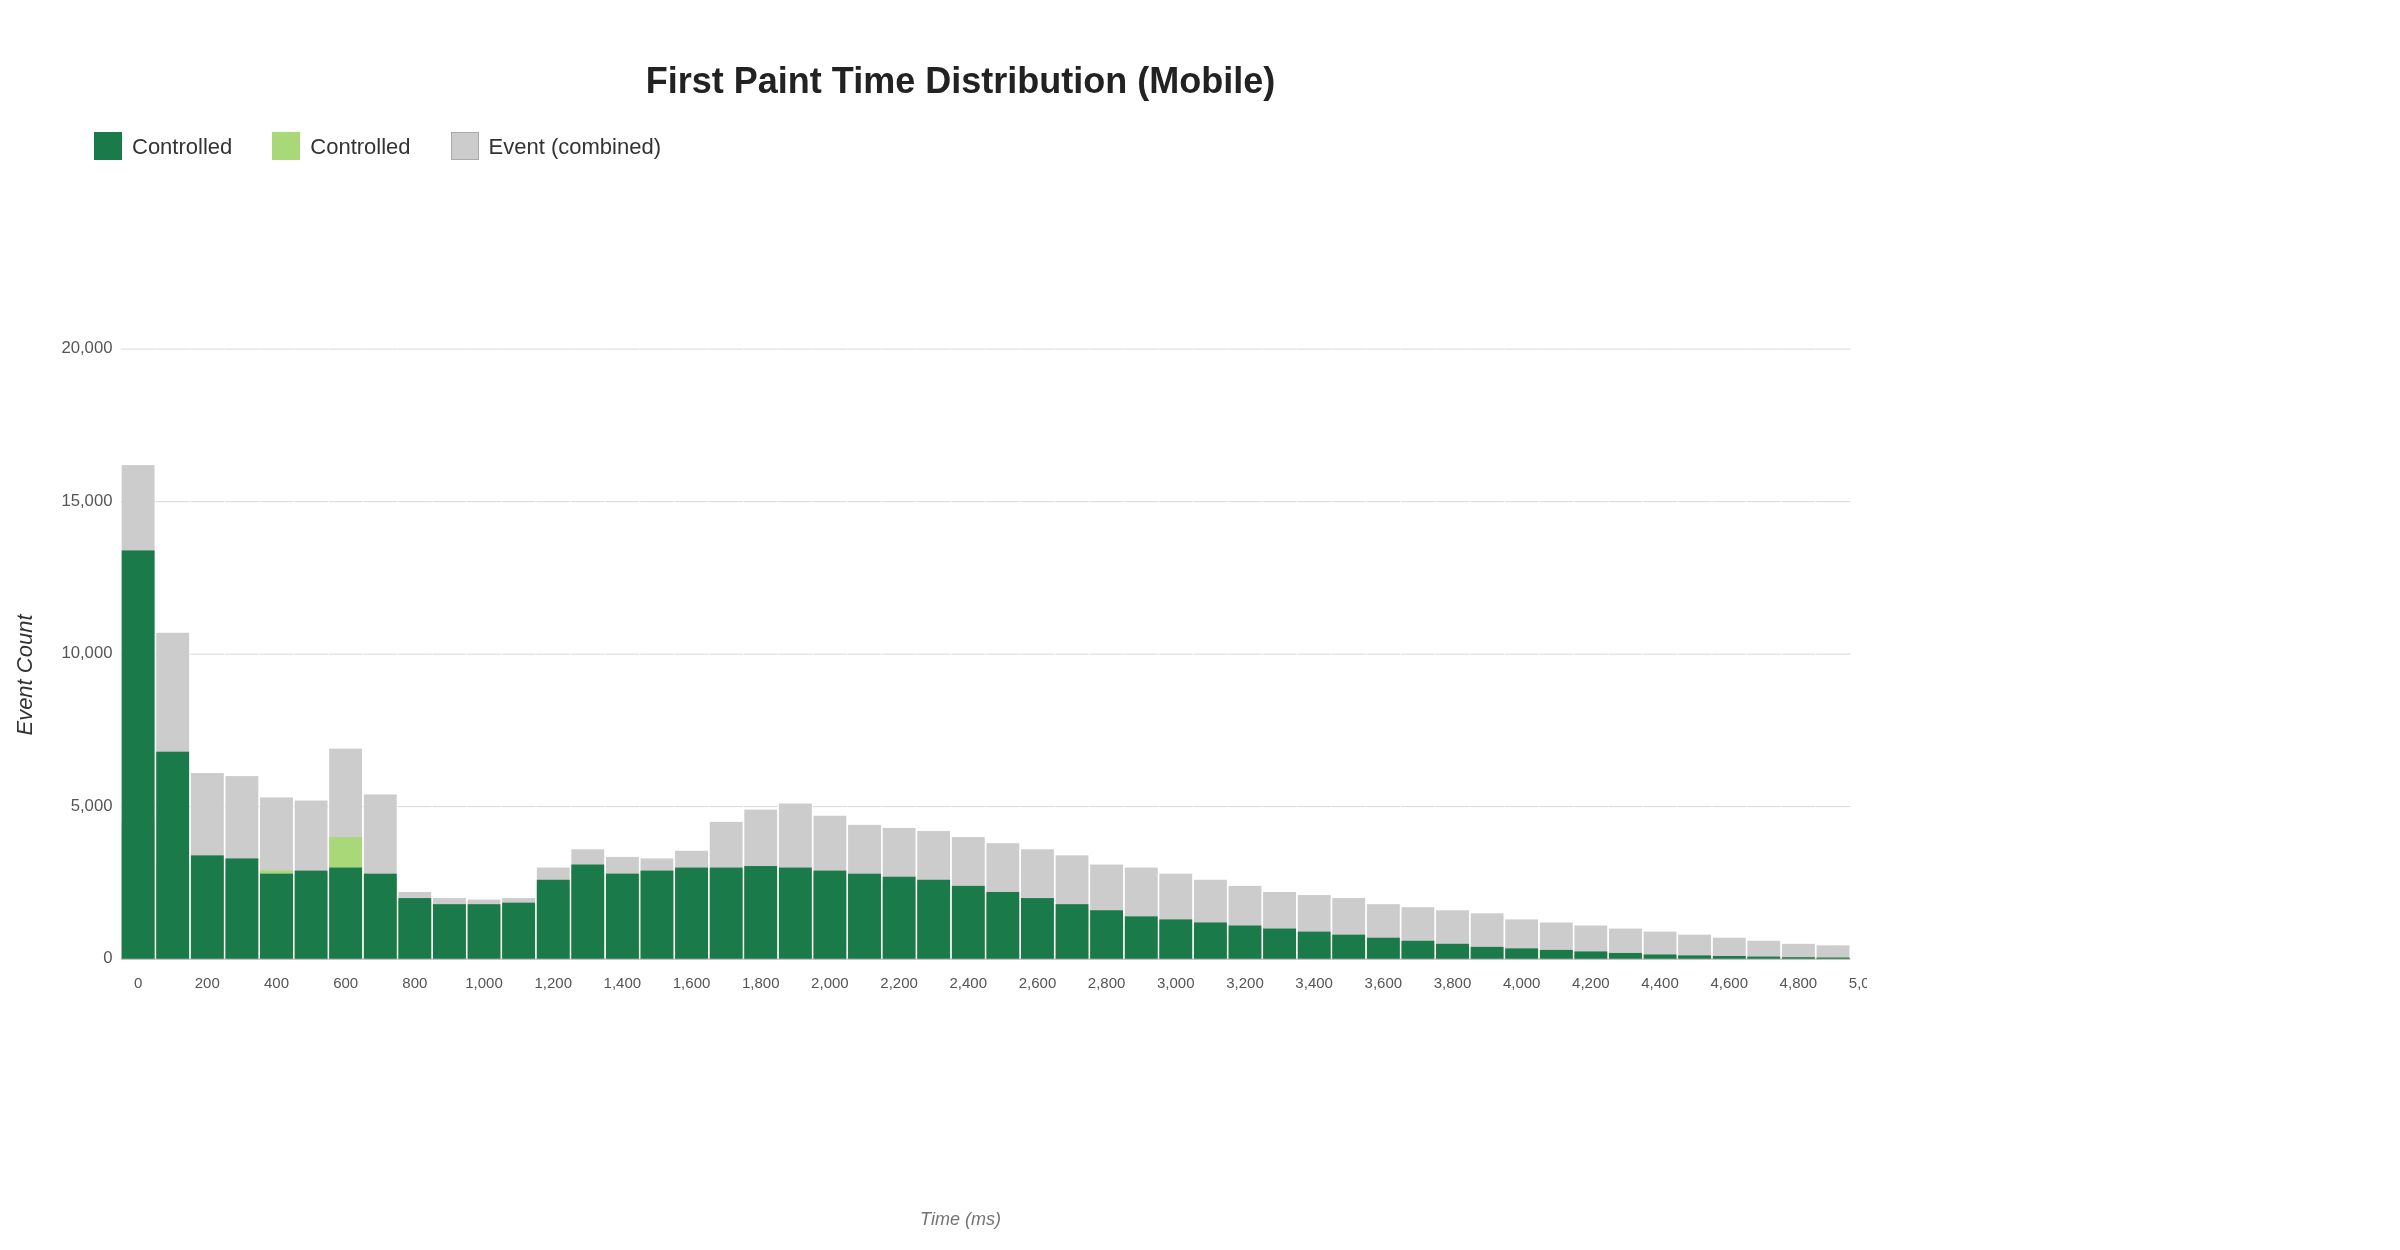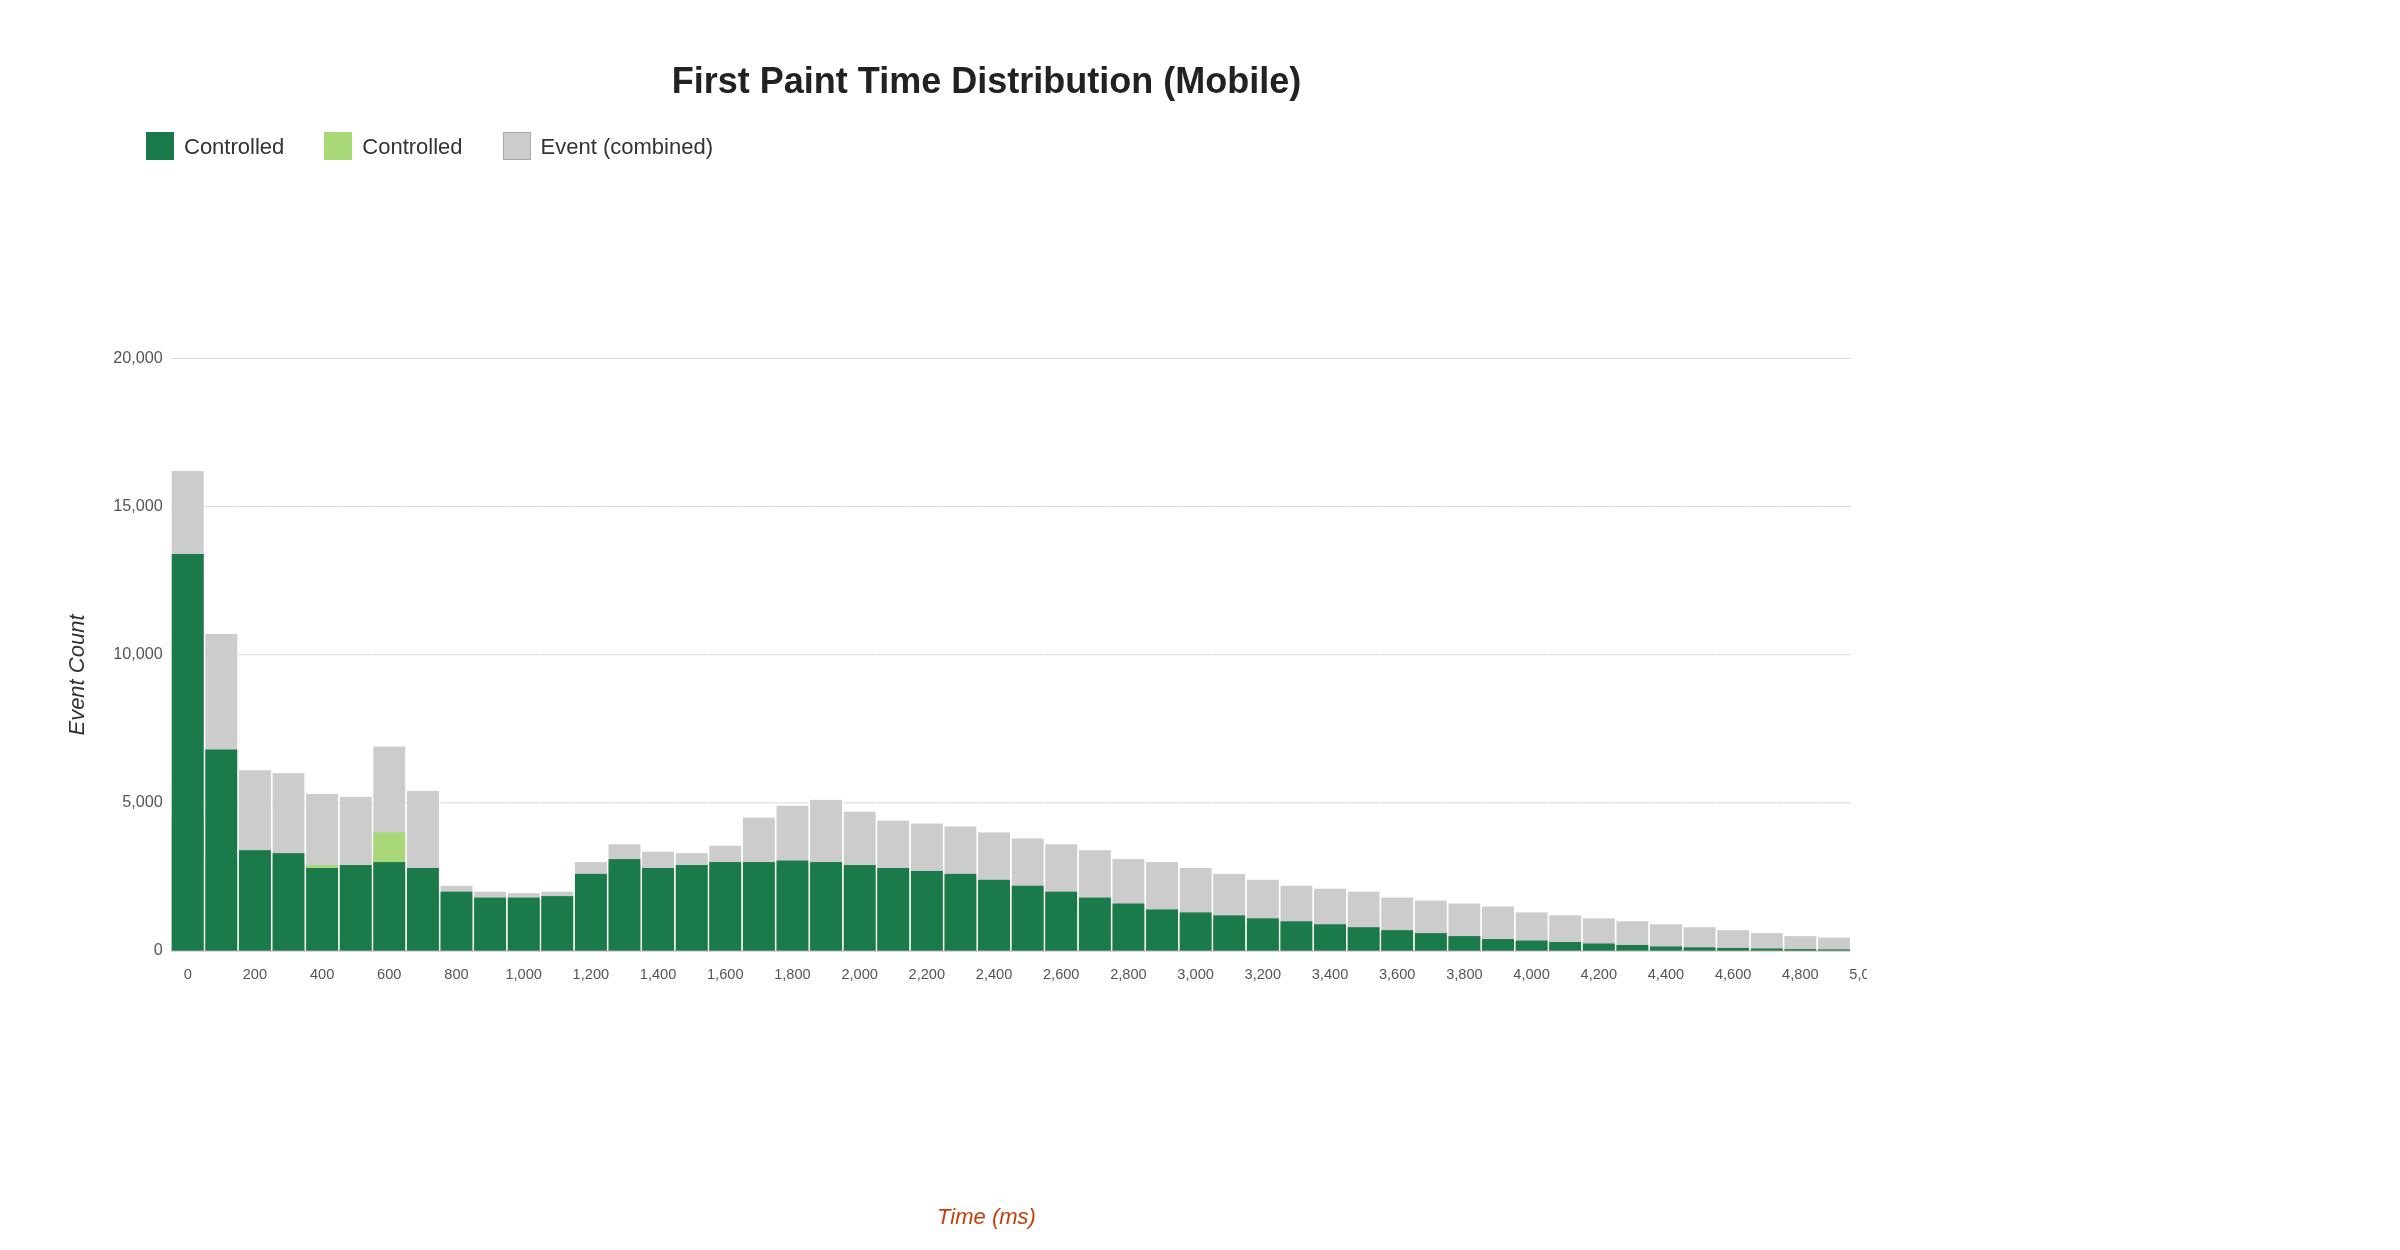--- a/index.html
+++ b/index.html
@@ -6,21 +6,21 @@
     body {
       background: #fff;
       font-family: Arial, sans-serif;
       width: 2400px;
       height: 1250px;
       overflow: hidden;
     }
     .chart-container {
       width: 1947px;
       height: 1250px;
-      padding: 60px 80px 120px 106px;
+      padding: 60px 80px 120px 54px;
       position: relative;
     }
     .chart-title {
       font-size: 36px;
       font-weight: bold;
       color: #222;
       margin-bottom: 30px;
       text-align: center;
     }
     .legend {
@@ -54,23 +54,23 @@
       font-size: 22px;
       font-style: italic;
       color: #333;
       white-space: nowrap;
     }
     .x-axis-label {
       position: absolute;
       bottom: -80px;
       left: 50%;
       transform: translateX(-50%);
-      font-size: 22px;
+      font-size: 18px;
       font-style: italic;
-      color: #c2410c;
+      color: #737373;
     }
     svg.chart-svg {
       width: 100%;
       height: 100%;
     }
   </style>
 </head>
 <body>
 
 <div class="chart-container">

